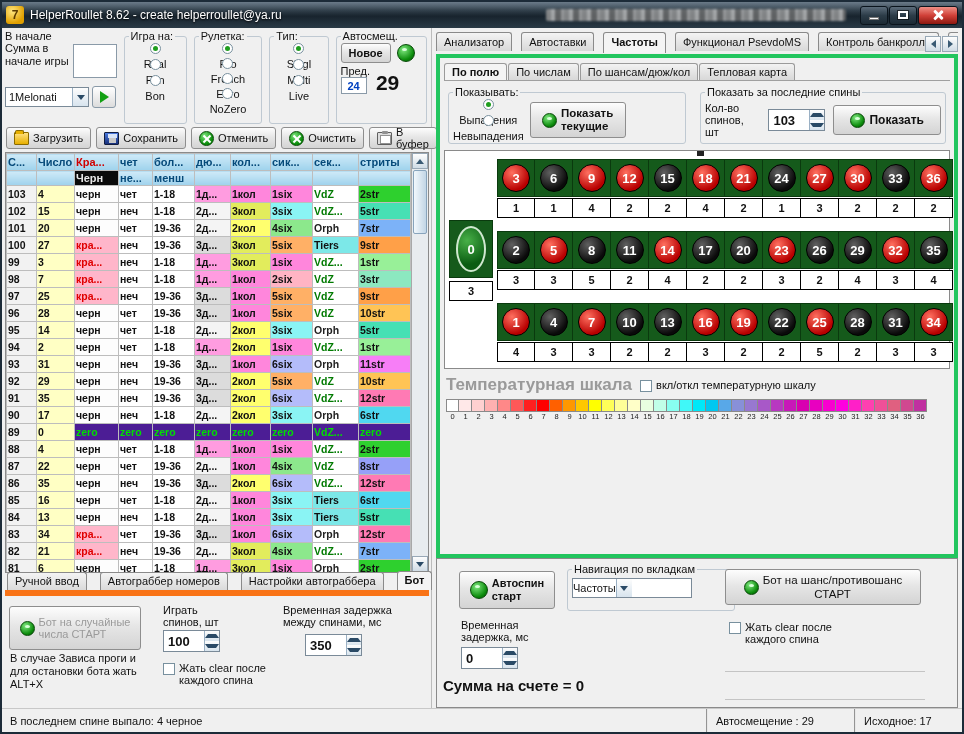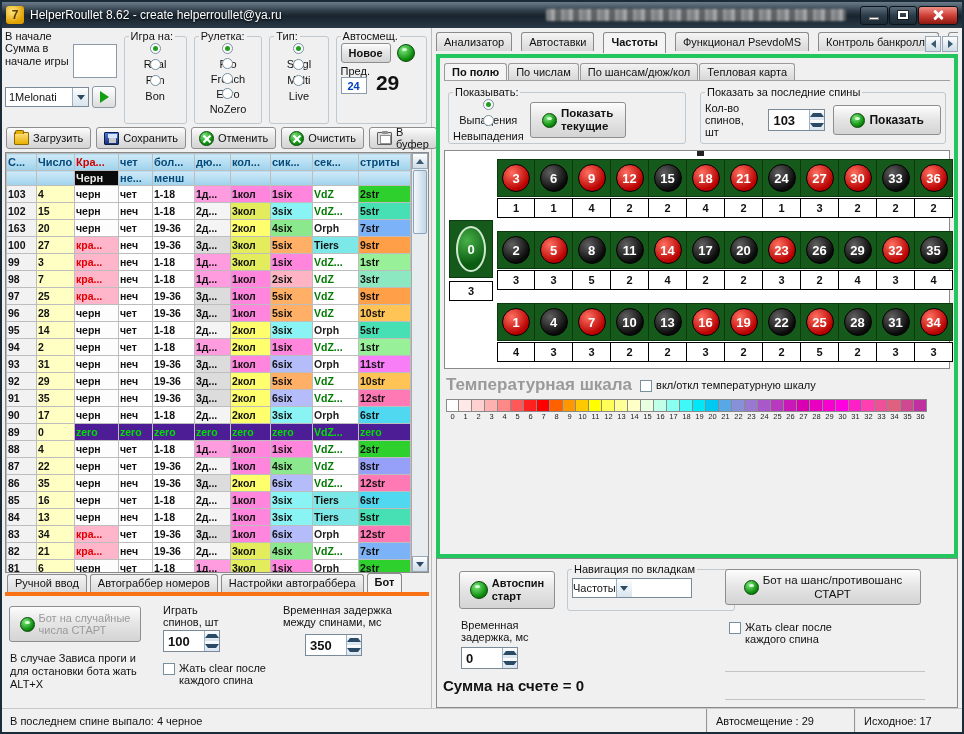--- a/index.html
+++ b/index.html
@@ -88,25 +88,25 @@
   td.st5{background:#46e0b4;} td.st6{background:#50d8f0;} td.st7{background:#7cb2f8;}
   td.st8{background:#96a0f8;margin-top:30px;} td.st9{background:#ffa048;} td.st10{background:#ffc455;}
   td.st11{background:#f77ef7;} td.st12{background:#ff7ab4;}
   td.zc{background:#4c1d95;color:#00e000;}
   .vscroll{width:17px;flex:0 0 17px;background:#e8ecef;border-left:1px solid #a8a8a8;display:flex;flex-direction:column;}
   .sbtn{height:16px;background:linear-gradient(#fdfdfd,#d0dce6);border:1px solid #98a8b6;display:flex;align-items:center;justify-content:center;}
   .tri-u{width:0;height:0;border-left:4px solid transparent;border-right:4px solid transparent;border-bottom:5px solid #3a5a74;}
   .sthumb{height:64px;margin:1px;background:linear-gradient(90deg,#f2f8fc,#c2d6e6);border:1px solid #88a4bc;border-radius:2px;}
   .strack{flex:1;}
   
-  .btabs{display:flex;align-items:flex-end;height:21px;flex:0 0 21px;border-bottom:4px solid #f97316;padding-left:2px;gap:3px;margin-top:2px;}
+  .btabs{display:flex;align-items:flex-end;height:21px;flex:0 0 21px;border-bottom:6px solid #f97316;padding-left:2px;gap:13px;margin-top:2px;}
   .btab{padding:2px 7px 3px 7px;border:1px solid #8a8a8a;border-bottom:none;border-radius:3px 3px 0 0;background:linear-gradient(#f4f4f4,#dadada);white-space:nowrap;}
   .btab.active{background:#f4f4f4;font-weight:bold;padding-bottom:4px;}
   .botpanel{height:112px;flex:0 0 112px;position:relative;background:#f0f0f0;}
-  .randbtn{position:absolute;left:4px;top:10px;width:132px;height:36px;color:#9a9a9a;font-size:11px;text-align:left;white-space:pre-line;line-height:12px;padding:0 6px;}
+  .randbtn{position:absolute;left:4px;top:10px;width:132px;height:44px;color:#9a9a9a;font-size:11px;text-align:left;white-space:pre-line;line-height:12px;padding:0 6px;}
   .bot-hint{position:absolute;left:5px;top:56px;width:138px;line-height:13px;}
   .lbl{line-height:12px;white-space:pre-line;}
   .spinner{display:inline-flex;height:22px;border:1px solid #7a8a98;background:#fff;}
   .spin-val{display:flex;align-items:center;padding:0 4px;font-weight:bold;font-size:13px;min-width:40px;}
   .spin-btns{width:15px;display:flex;flex-direction:column;border-left:1px solid #9ab0c4;}
   .spin-btns div{flex:1;background:linear-gradient(#fdfdfd,#d8e4ee);display:flex;align-items:center;justify-content:center;}
   .tri-u2{width:0;height:0;border-left:3px solid transparent;border-right:3px solid transparent;border-bottom:4px solid #2a4a66;}
   .tri-d2{width:0;height:0;border-left:3px solid transparent;border-right:3px solid transparent;border-top:4px solid #2a4a66;}
   .check{display:flex;gap:4px;align-items:flex-start;}
   .cbox{width:12px;height:12px;border:1px solid #78909e;background:#fff;flex:0 0 12px;margin-top:1px;}
@@ -365,21 +365,21 @@
                 <td class="v-black">черн</td>
                 <td>неч</td>
                 <td>1-18</td>
                 <td class="d2">2д...</td>
                 <td class="k3">3кол</td>
                 <td class="x3">3six</td>
                 <td class="s-vdz">VdZ...</td>
                 <td class="st5">5str</td>
               </tr>
               <tr>
-                <td class="c-spin">163</td>
+                <td class="c-spin">101</td>
                 <td class="c-num">20</td>
                 <td class="v-black">черн</td>
                 <td>чет</td>
                 <td>19-36</td>
                 <td class="d2">2д...</td>
                 <td class="k2">2кол</td>
                 <td class="x4">4six</td>
                 <td class="s-orph">Orph</td>
                 <td class="st7">7str</td>
               </tr>

